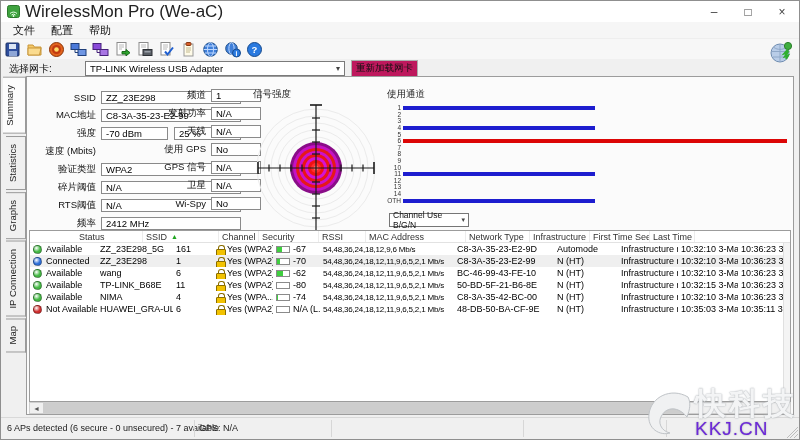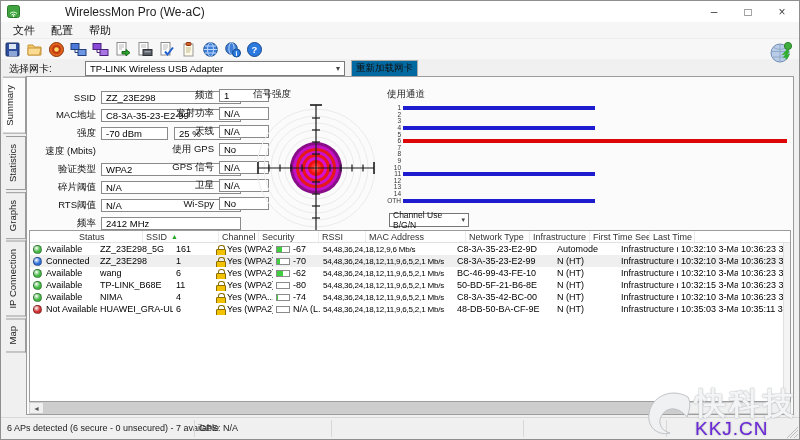--- a/index.html
+++ b/index.html
@@ -5,49 +5,49 @@
   html,body{margin:0;padding:0;background:#fff;}
   *{box-sizing:border-box;}
   .window{
     position:relative;width:800px;height:440px;background:#f0f0f0;
     border:1px solid #8f8f8f;overflow:hidden;
     font-family:"Liberation Sans","DejaVu Sans",sans-serif;color:#000;
   }
   
   .titlebar{height:21px;background:#ffffff;display:flex;align-items:center;padding-left:6px;}
   .app-icon{width:13px;height:13px;margin-right:5px;flex:none;}
-  .title-text{font-size:12px;color:#222;margin-left:40px;}
+  .title-text{font-size:17px;color:#222;}
   .win-controls{margin-left:auto;display:flex;height:100%;}
   .win-btn{width:34px;display:flex;align-items:center;justify-content:center;font-size:12px;color:#444;}
   
   .menubar{height:17px;background:#f6f6f6;display:flex;align-items:center;padding-left:4px;border-bottom:1px solid #eee;}
   .menu-item{font-size:11px;padding:1px 8px;color:#111;}
   
   .toolbar{height:20px;background:#f7f7f7;display:flex;align-items:center;gap:5px;padding:1px 3px;position:relative;}
   .tb-icon{width:17px;height:17px;flex:none;display:inline-block;}
   .brand-logo{position:absolute;right:4px;top:0px;width:26px;height:26px;z-index:5;}
   
   .adapter-row{height:19px;display:flex;align-items:center;padding:0 8px;}
   .adapter-label{font-size:10px;width:76px;color:#111;}
   .adapter-select{width:260px;height:15px;background:#fff;border:1px solid #7a7a7a;font-size:9.5px;
     display:flex;align-items:center;padding:0 4px;position:relative;}
   .adapter-select .chev{margin-left:auto;font-size:8px;color:#444;}
-  .reload-btn{margin-left:6px;height:17px;background:#0369a1;border:1px solid #adadad;font-size:9.5px;
+  .reload-btn{margin-left:6px;height:17px;background:#be185d;border:1px solid #adadad;font-size:9.5px;
     padding:0 4px;display:flex;align-items:center;color:#111;}
   
   .workarea{position:absolute;top:73px;left:0;right:0;height:341px;display:flex;padding:2px 5px 0 2px;}
   .tabstrip{width:23px;flex:none;display:flex;flex-direction:column;padding-top:1px;}
   .vtab{writing-mode:vertical-rl;transform:rotate(180deg);font-size:9.5px;color:#222;
     background:#f0f0f0;border:1px solid #9a9a9a;border-right:none;
     padding:7px 1px;margin-bottom:2px;margin-left:3px;width:20px;text-align:center;}
   .vtab.active{background:#fcfcfc;margin-left:0;width:23px;font-weight:normal;}
   .tabpage{flex:1;background:#fbfbfb;border:1px solid #9c9c9c;position:relative;}
   
   .fields-left{position:absolute;left:2px;top:14px;}
-  .fields-mid{position:absolute;left:132px;top:12px;}
+  .fields-mid{position:absolute;left:124px;top:12px;}
   .frow{display:flex;align-items:center;margin-bottom:5px;height:13px;}
   .flabel{font-size:9.5px;text-align:right;color:#111;padding-right:5px;}
   .fields-left .flabel{width:72px;}
   .fields-mid .flabel{width:60px;}
   .fbox{height:13px;background:#fff;border:1px solid #8a8a8a;font-size:9.5px;
     display:flex;align-items:center;padding:0 4px;overflow:hidden;white-space:nowrap;}
   .fields-left .fbox{width:140px;}
   .fields-left .frow.dual .fbox{width:67px;}
   .fields-left .frow.dual .fbox + .fbox{margin-left:6px;}
   .fields-mid .fbox{width:50px;}

